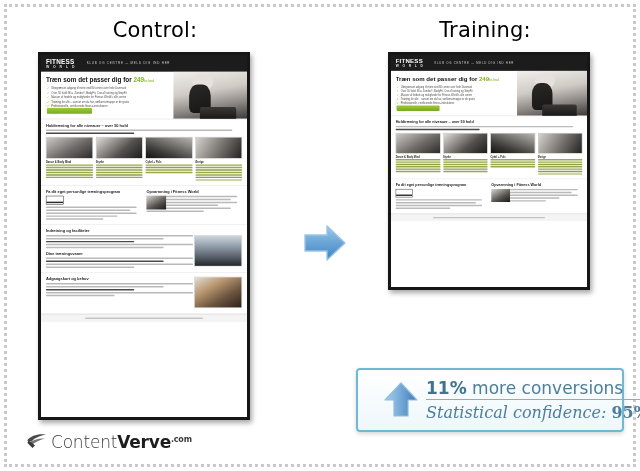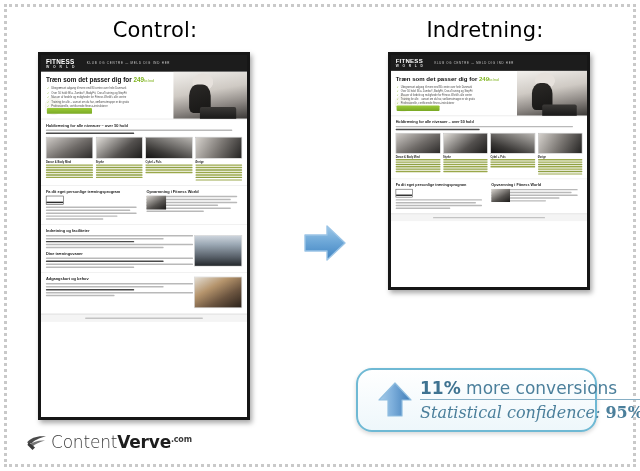--- a/index.html
+++ b/index.html
@@ -258,29 +258,29 @@
   #transition-arrow {
     position: absolute;
     left: 303px; top: 223px;
     width: 44px; height: 40px;
   }
 
   
   #result-callout {
     position: absolute;
     left: 356px; top: 368px;
-    width: 241px; height: 64px;
+    width: 268px; height: 64px;
     box-sizing: border-box;
     border: 2.5px solid #6fb9d4;
-    border-radius: 16px;
+    border-radius: 4px;
     background: linear-gradient(#ffffff, #eef7fb);
     box-shadow: 0 2px 4px rgba(0,0,0,0.16);
     display: flex;
     align-items: center;
-    padding: 0 18px;
+    padding: 0 24px;
   }
   #callout-arrow-up { width: 38px; height: 38px; flex: none; margin-right: 6px; }
   .callout-text { flex: 1; }
   #callout-headline {
     font-family: "DejaVu Sans", sans-serif;
     font-size: 17px;
     color: #4b7f9b;
     border-bottom: 1px solid #86aec4;
     padding-bottom: 1px;
     white-space: nowrap;
@@ -296,21 +296,21 @@
     margin-top: 3px;
     white-space: nowrap;
   }
   #callout-sub .val { font-weight: bold; font-style: normal; }
 
   
   #brand-logo {
     position: absolute;
     left: 26px; top: 432px;
     display: flex;
-    align-items: flex-end;
+    align-items: flex-start;
   }
   #brand-mark { width: 22px; height: 18px; margin-right: 3px; }
   #brand-text {
     font-family: "DejaVu Sans", sans-serif;
     font-size: 17px;
     color: #3a3a3a;
     font-weight: 300;
     letter-spacing: -0.2px;
     white-space: nowrap;
   }
@@ -323,21 +323,21 @@
   }
 </style>
 </head>
 <body>
 
 <div id="canvas">
 
   <div id="page-frame"></div>
 
   <div class="col-heading" id="heading-control">Control:</div>
-  <div class="col-heading" id="heading-treatment">Indretning:</div>
+  <div class="col-heading" id="heading-treatment">Training:</div>
 
   <div class="page-shot" id="shot-control">
     <div class="shot-inner" style="transform: scale(0.4905);">
       <div class="site">
 
         <div class="site-topbar">
           <div class="site-logo">
             <span>FITNESS</span>
             <small>W O R L D</small>
           </div>

